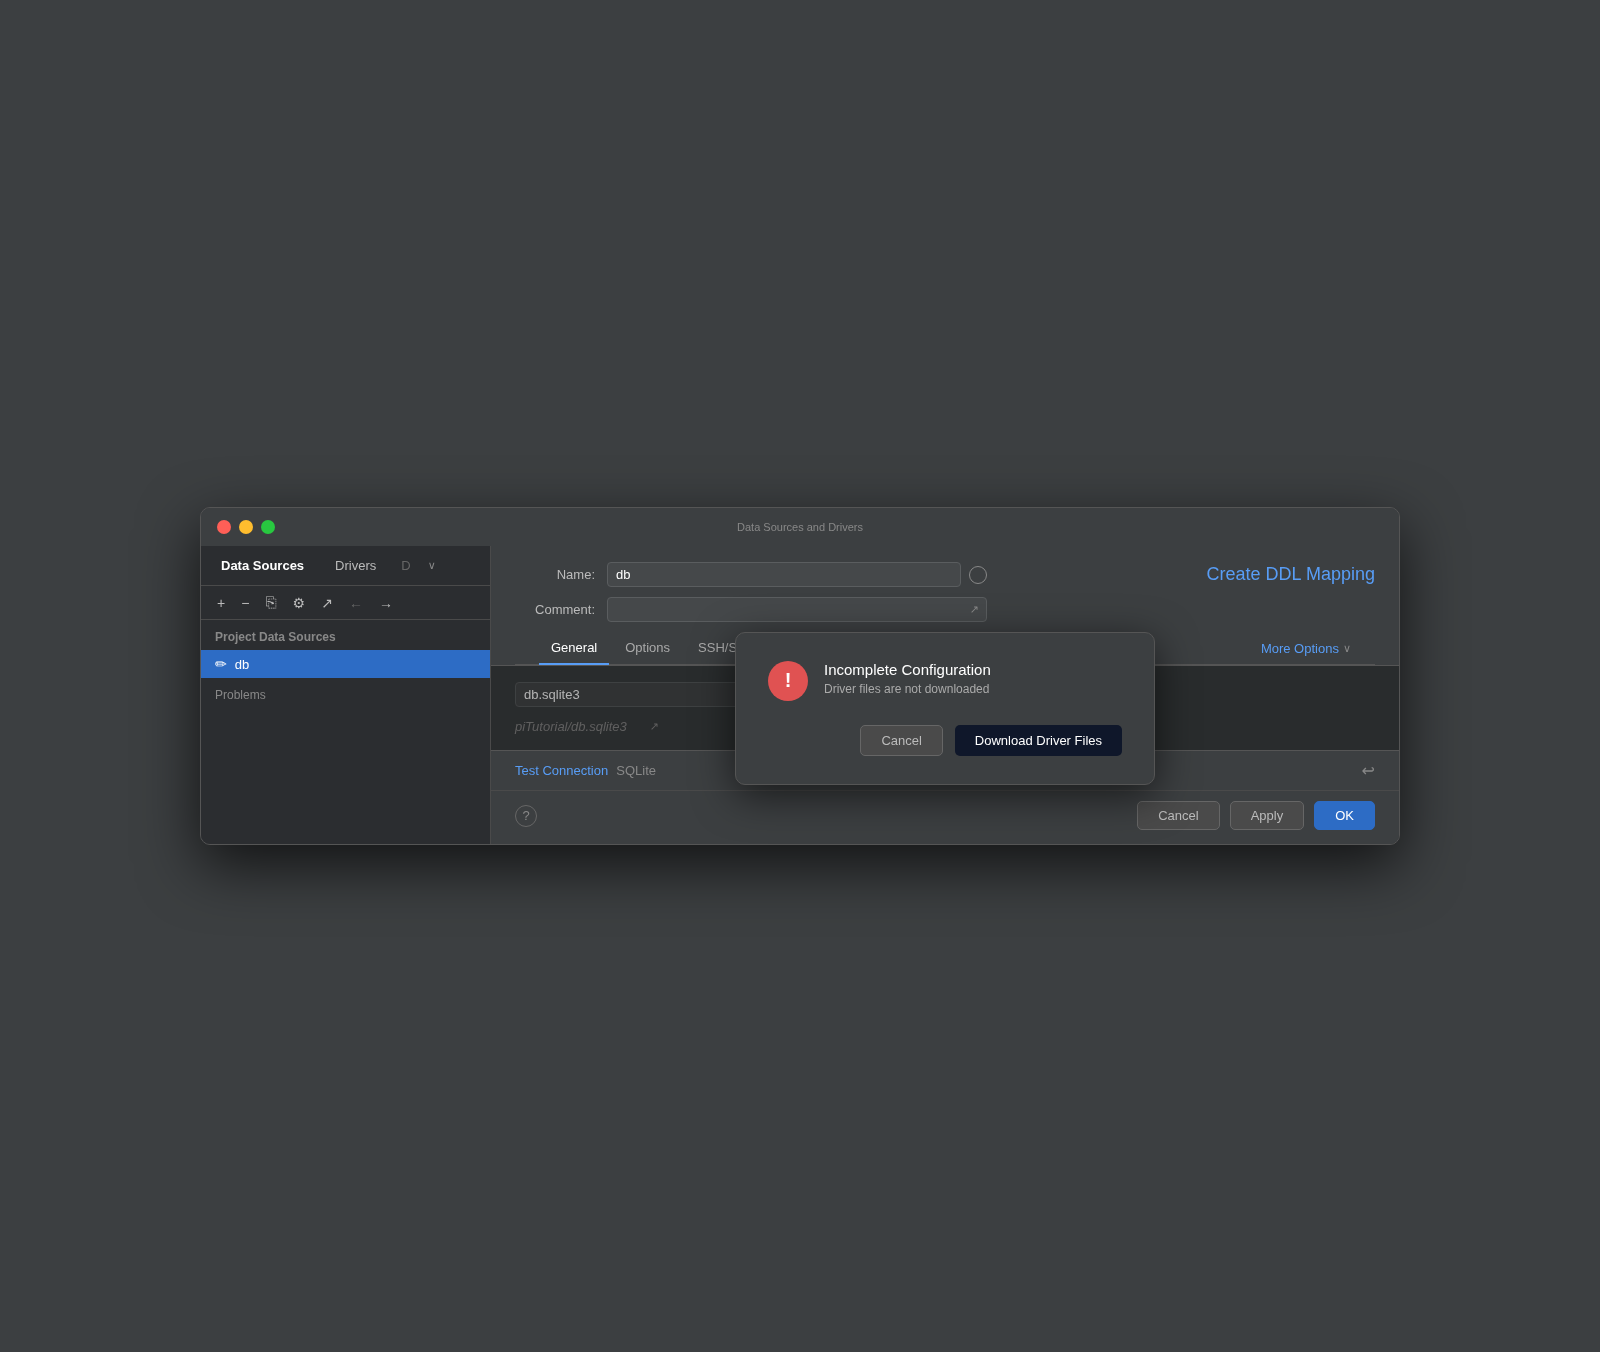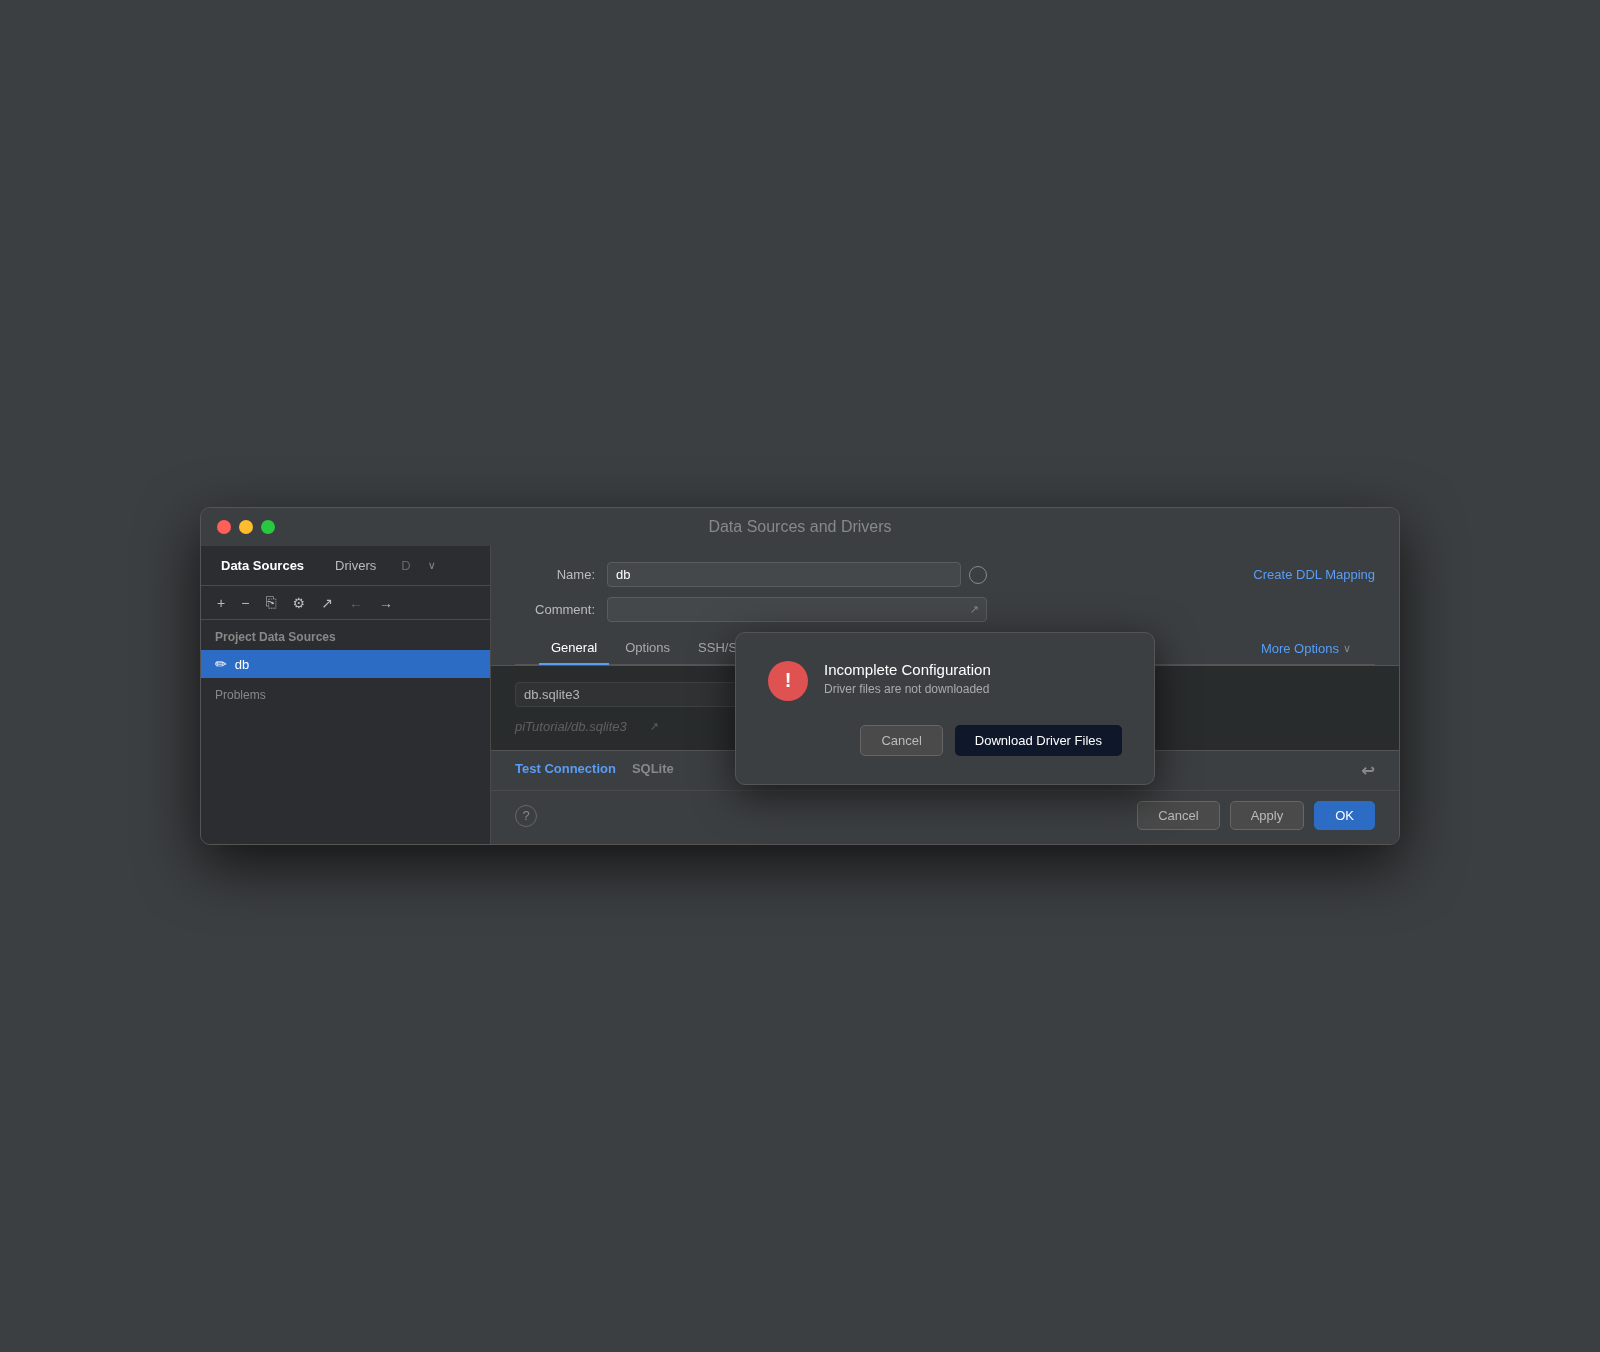--- a/index.html
+++ b/index.html
@@ -39,21 +39,21 @@
       border-radius: 50%;
     }
     .tl-close { background: #ff5f57; }
     .tl-min { background: #ffbd2e; }
     .tl-max { background: #28c840; }
     .window-title {
       position: absolute;
       left: 50%;
       transform: translateX(-50%);
       color: #888;
-      font-size: 16px;
+      font-size: 11px;
     }
     
     .main-content {
       display: flex;
       height: calc(100% - 44px);
       background: #3c3f41;
     }
     
     .sidebar {
       width: 290px;
@@ -183,21 +183,21 @@
     }
     .input-circle {
       width: 18px;
       height: 18px;
       border: 1px solid #888;
       border-radius: 50%;
       flex-shrink: 0;
     }
     .ddl-link {
       color: #589df6;
-      font-size: 13px;
+      font-size: 18px;
       cursor: pointer;
       text-decoration: none;
       margin-left: auto;
     }
     .expand-icon {
       color: #888;
       font-size: 11px;
       cursor: pointer;
     }
     .tabs-bar {
@@ -274,24 +274,24 @@
       gap: 23px;
     }
     .path-text {
       color: #888;
       font-size: 13px;
       font-style: italic;
     }
     
     .bottom-bar {
       display: flex;
+      align-items: center;
       padding: 10px 24px;
       border-top: 1px solid #555;
-      gap: 16px;
-      font-weight: bold;
+      gap: 8px;
     }
     .test-conn-link {
       color: #589df6;
       cursor: pointer;
       font-size: 13px;
       text-decoration: none;
     }
     .db-label {
       color: #888;
       font-size: 13px;

